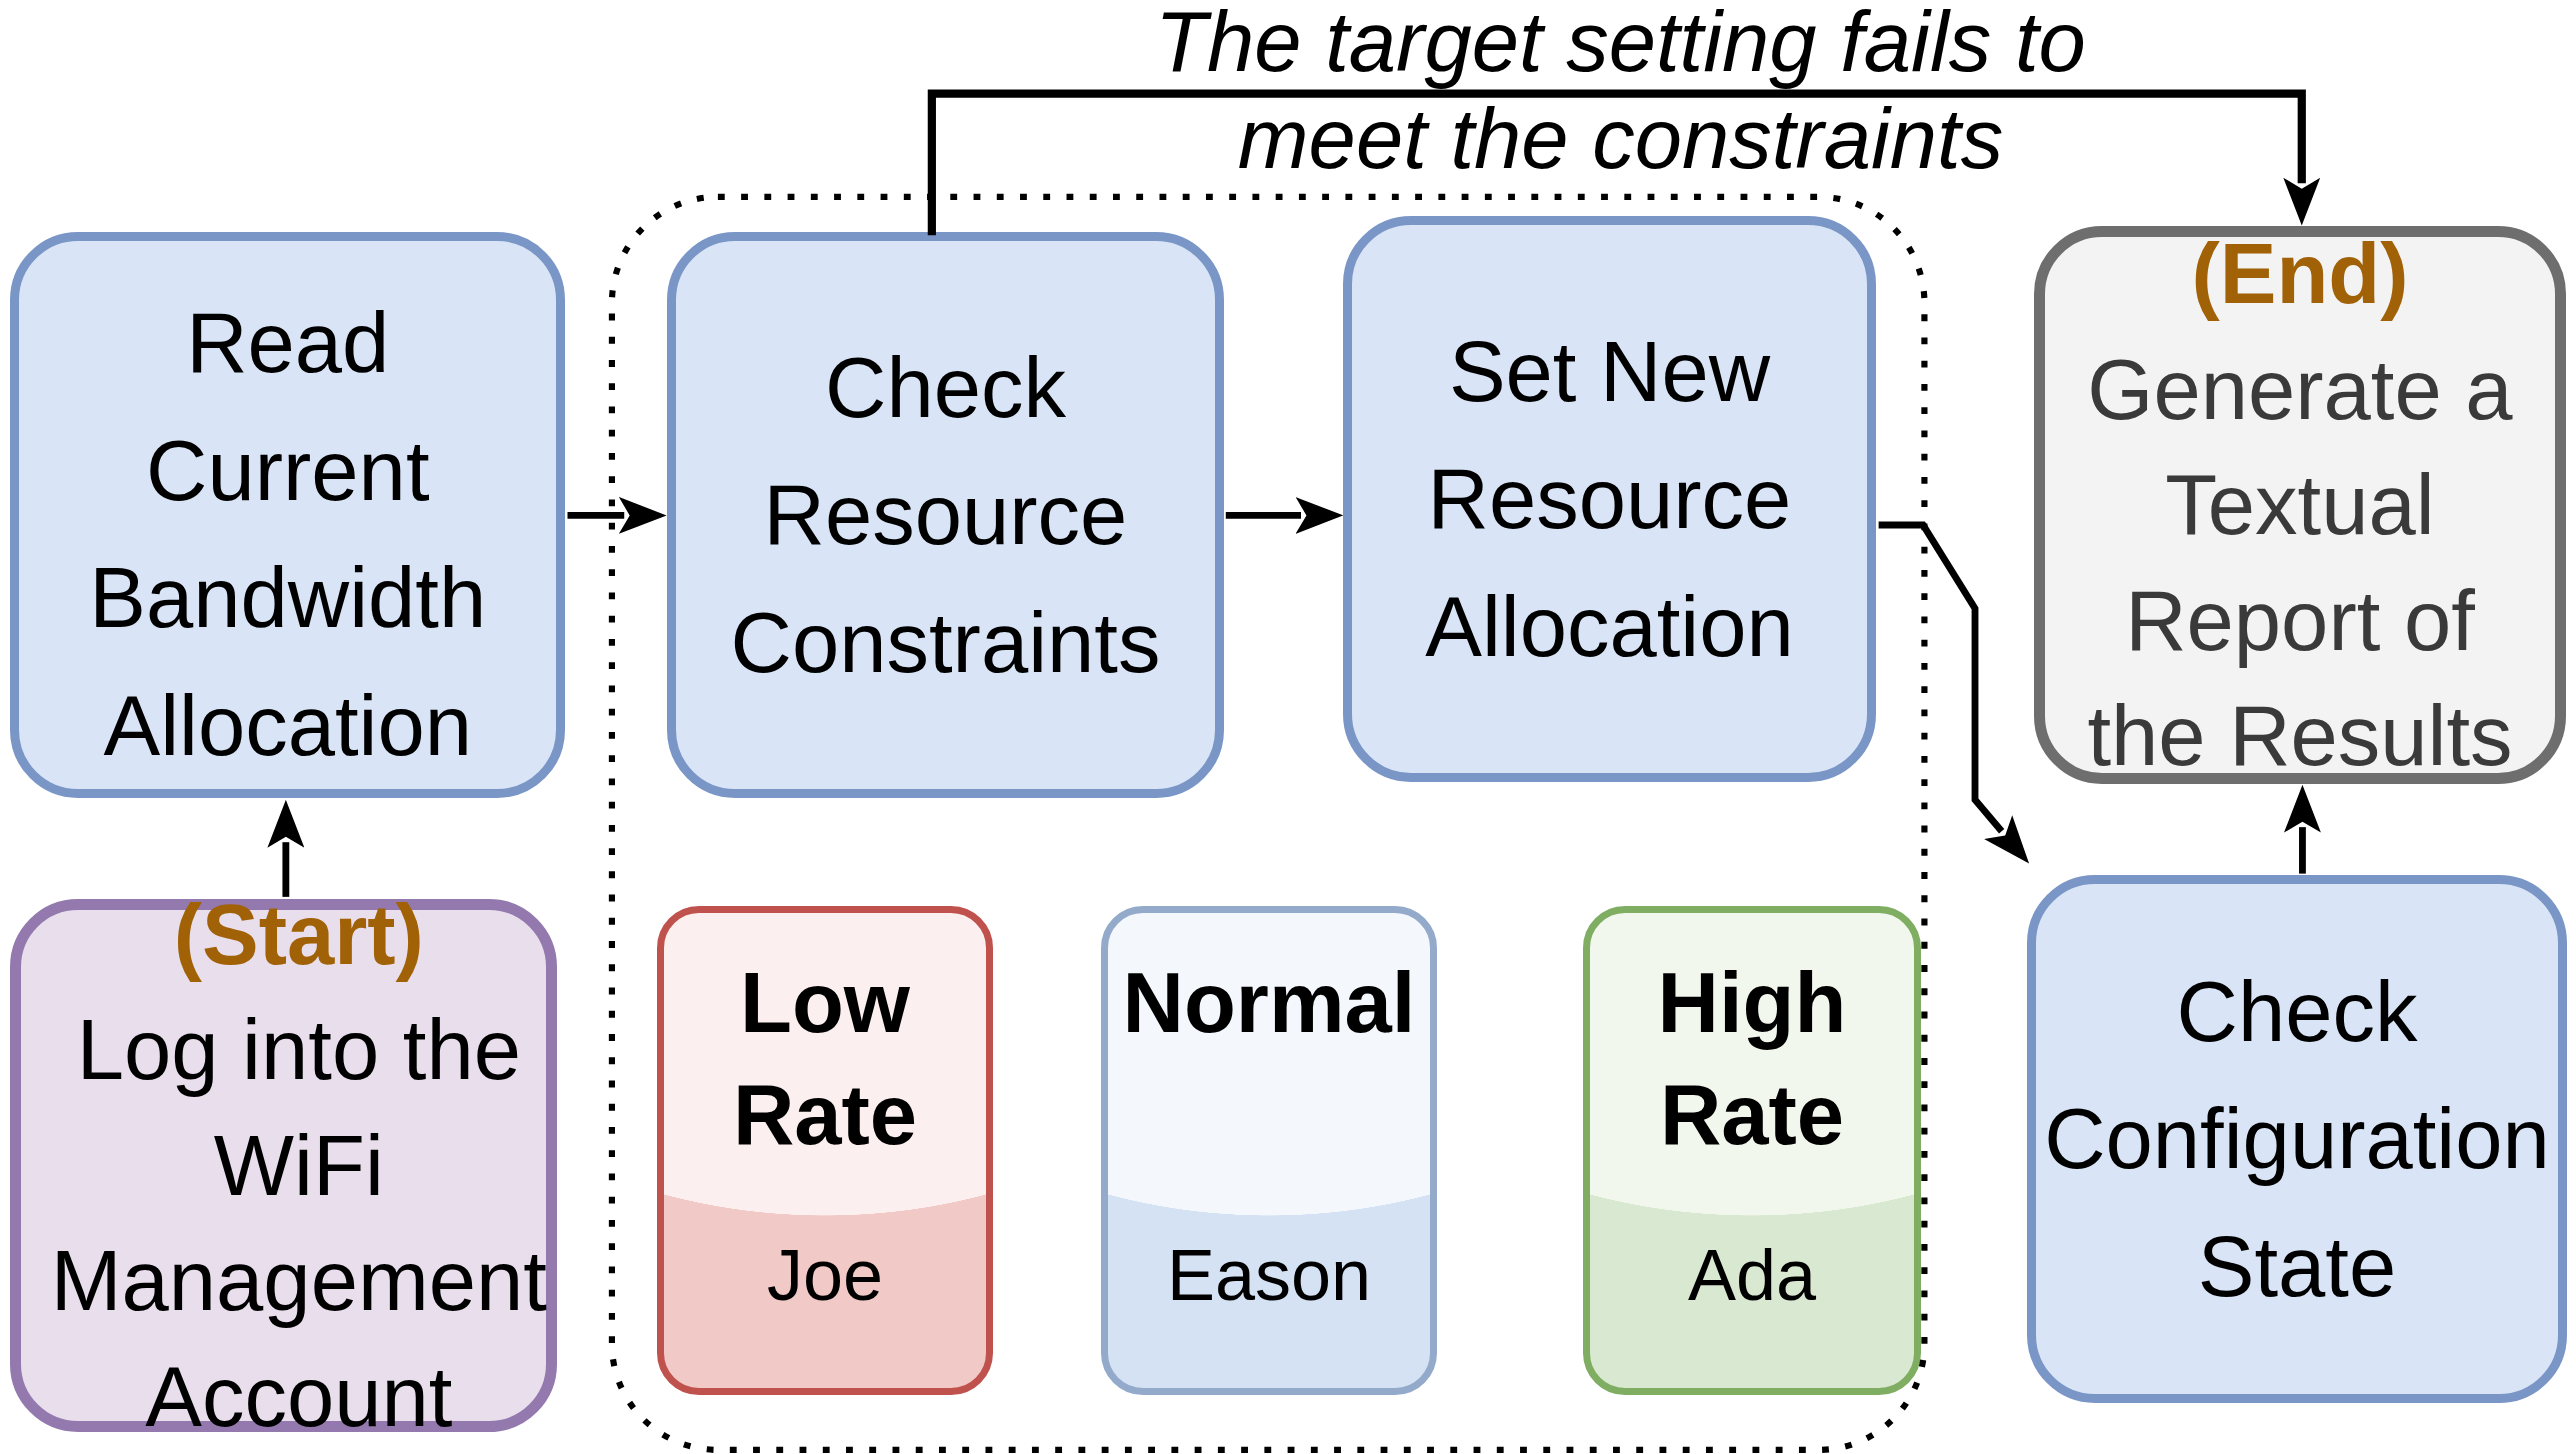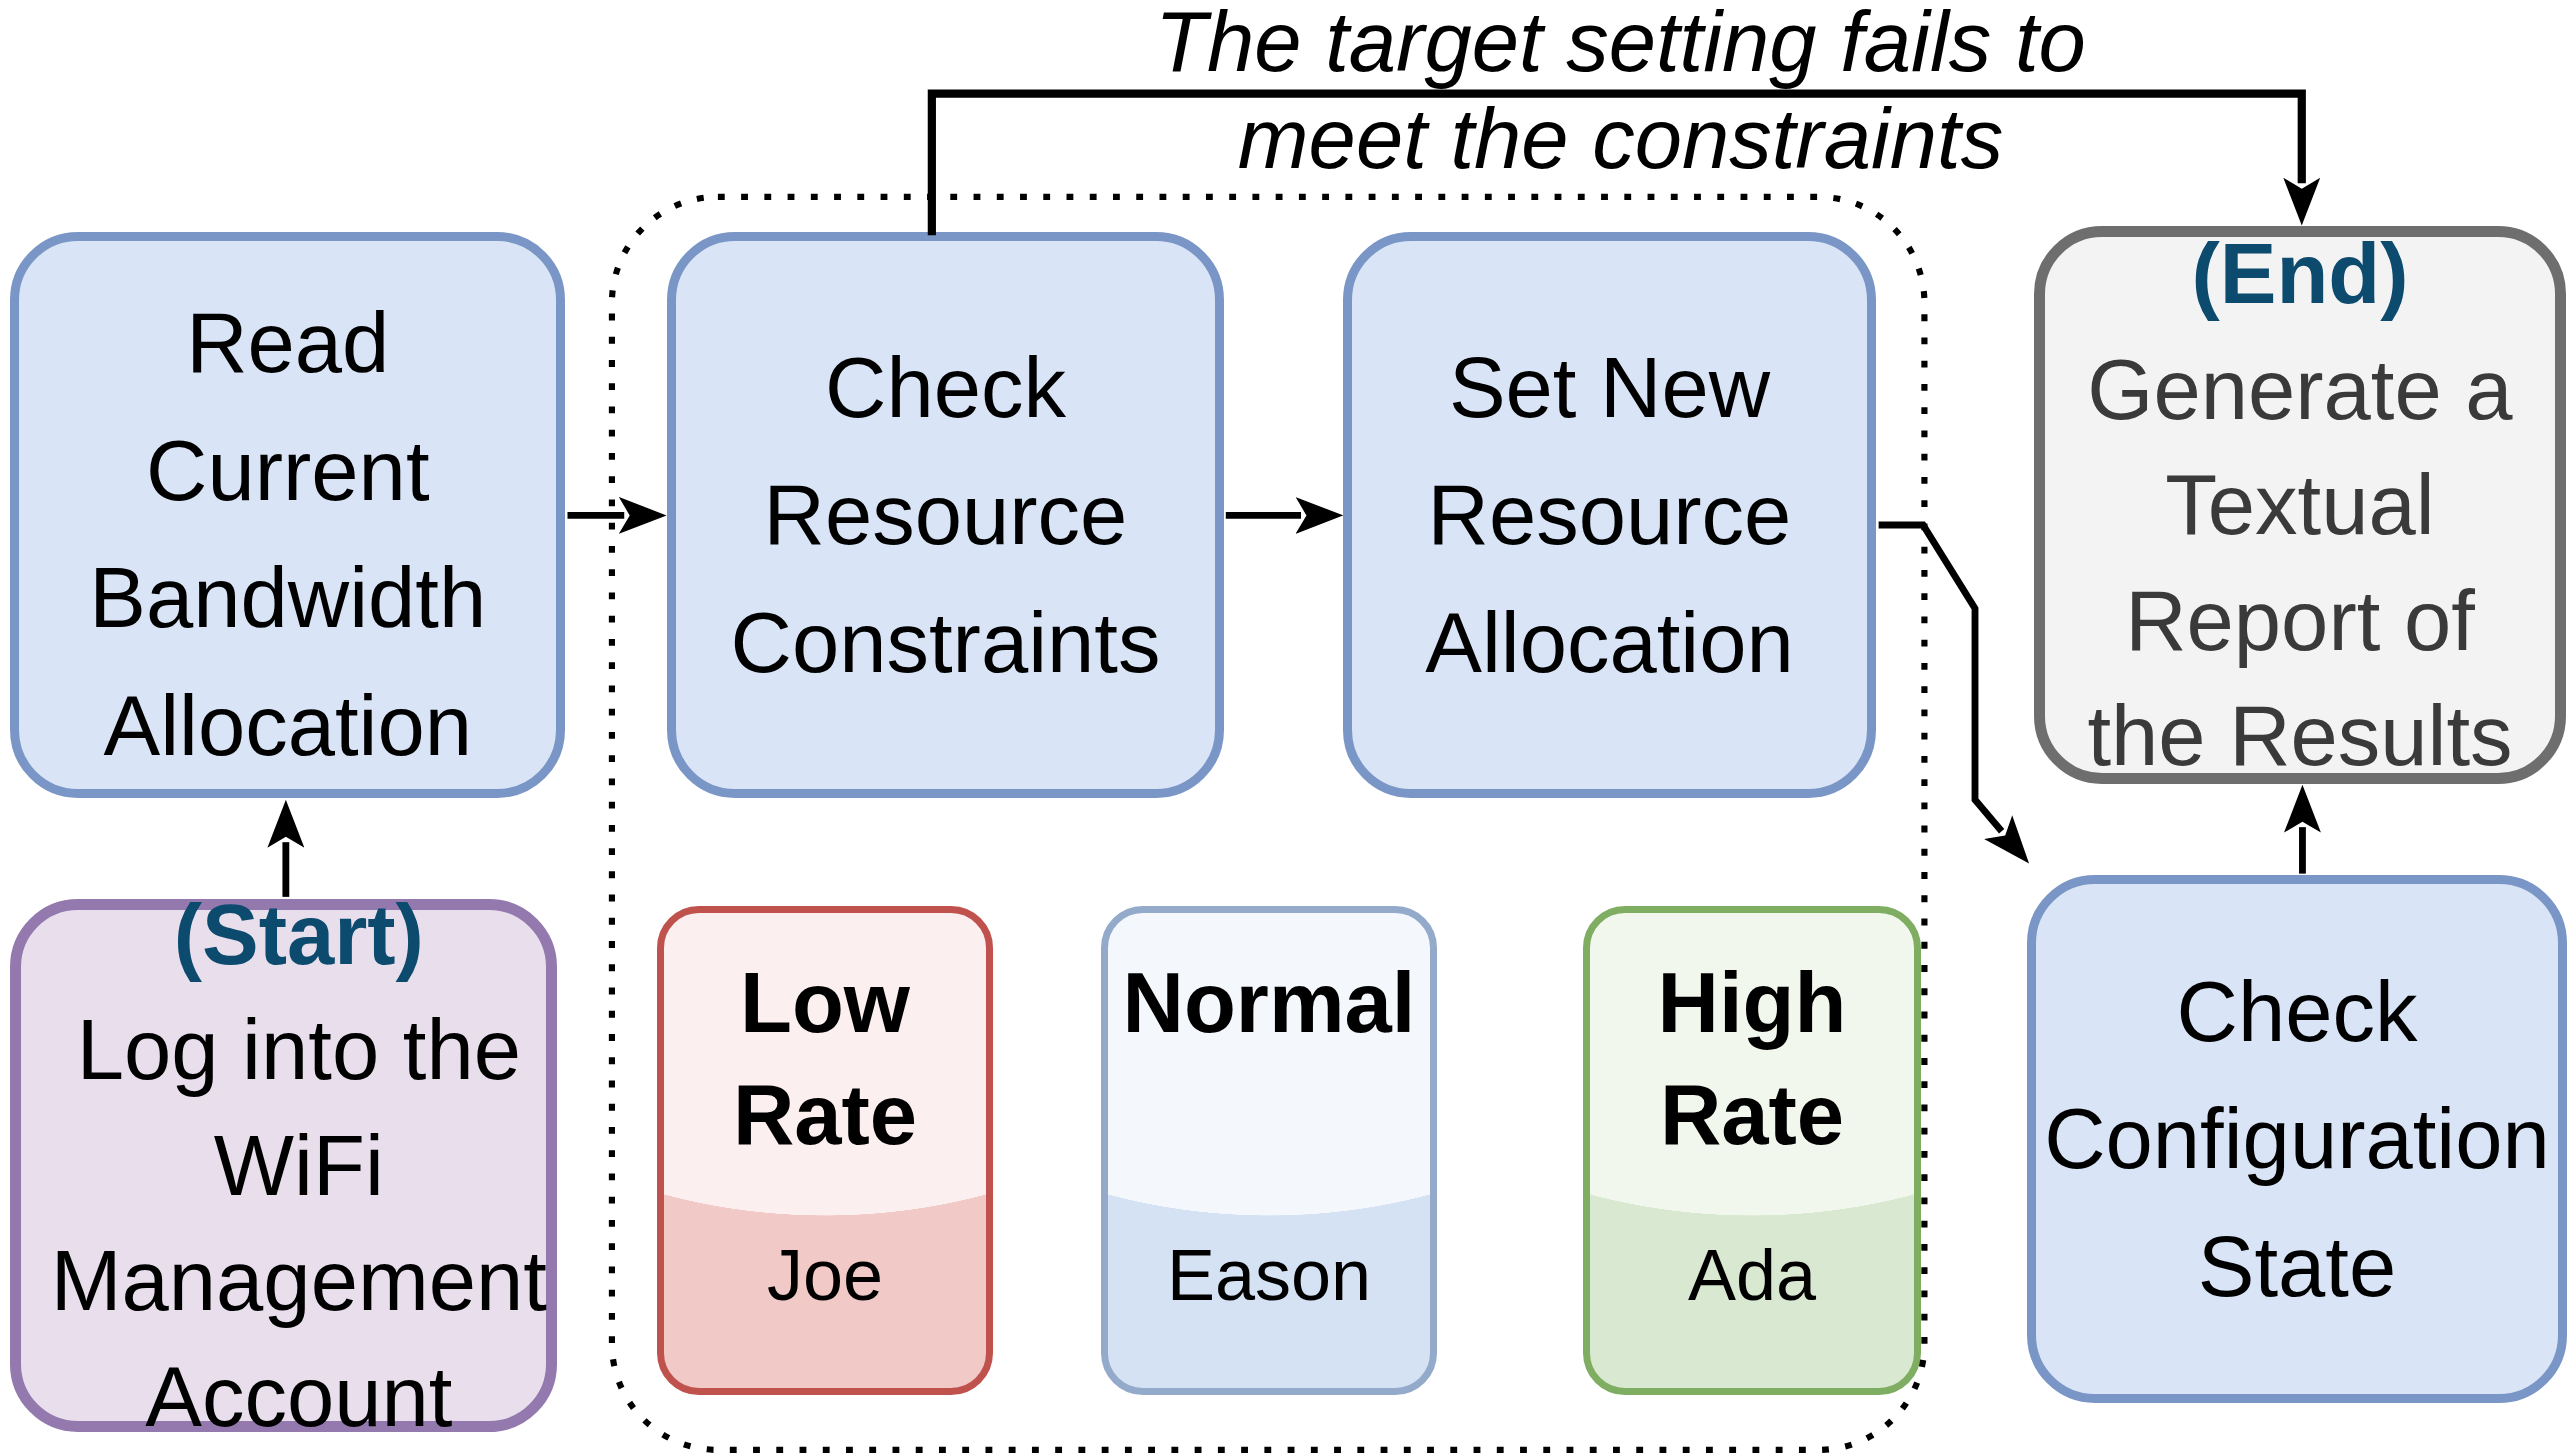--- a/index.html
+++ b/index.html
@@ -27,40 +27,40 @@
     font-size: 85px;
     line-height: 1.5;
     z-index: 2;
   }
   .node.process {
     background: #D9E5F6;
     border: 9.6px solid #7A96C6;
   }
   #node-read            { left: 10.3px;   top: 232px;  width: 555px; height: 566px; justify-content: flex-end; }
   #node-check-constraints { left: 667px; top: 232px;  width: 557px; height: 566px; }
-  #node-set-allocation  { left: 1343px; top: 232px;  width: 533px; height: 566px; }
+  #node-set-allocation  { left: 1343px; top: 216px;  width: 533px; height: 566px; }
   #node-check-config    { left: 2027px; top: 875px; width: 540px; height: 528px; }
 
   #node-start {
     left: 10.3px; top: 899px; width: 547px; height: 533px;
     background: #E8DEEC;
     border: 11px solid #9379AE;
     line-height: 1.36;
     padding-left: 30px;
   }
   #node-end {
     left: 2034px; top: 226px; width: 532px; height: 558px;
     background: #F3F3F3;
     border: 11px solid #6E6E6E;
     color: #3A3A3A;
     line-height: 1.36;
   }
   .node-tag {
     font-weight: bold;
-    color: #0c4a6e;
+    color: #a16207;
   }
 
   
   .user-card {
     position: absolute;
     top: 906px;
     height: 489px;
     box-sizing: border-box;
     border-radius: 42px;
     border: 7.5px solid;

